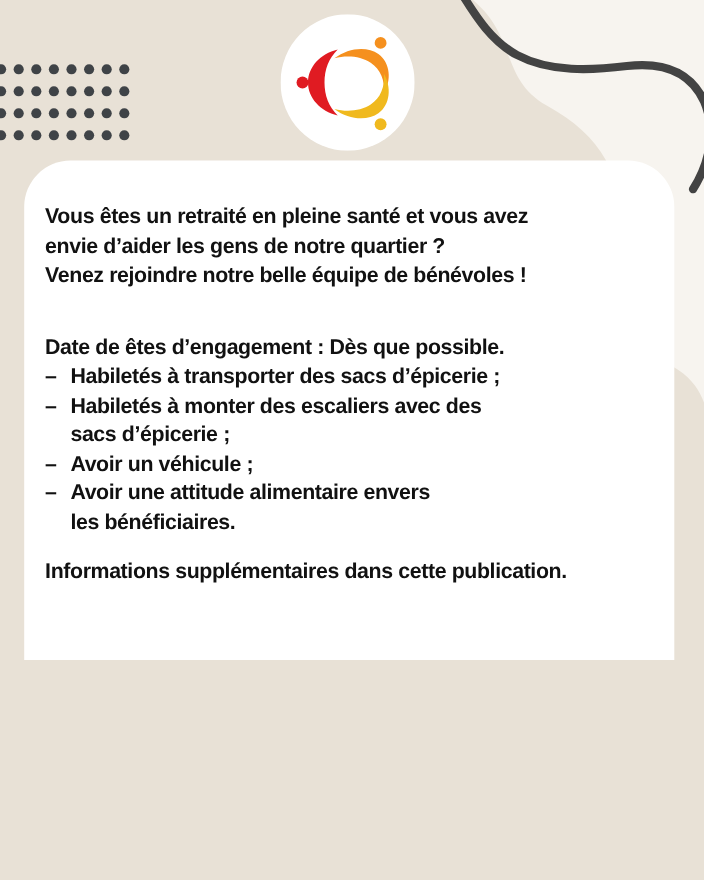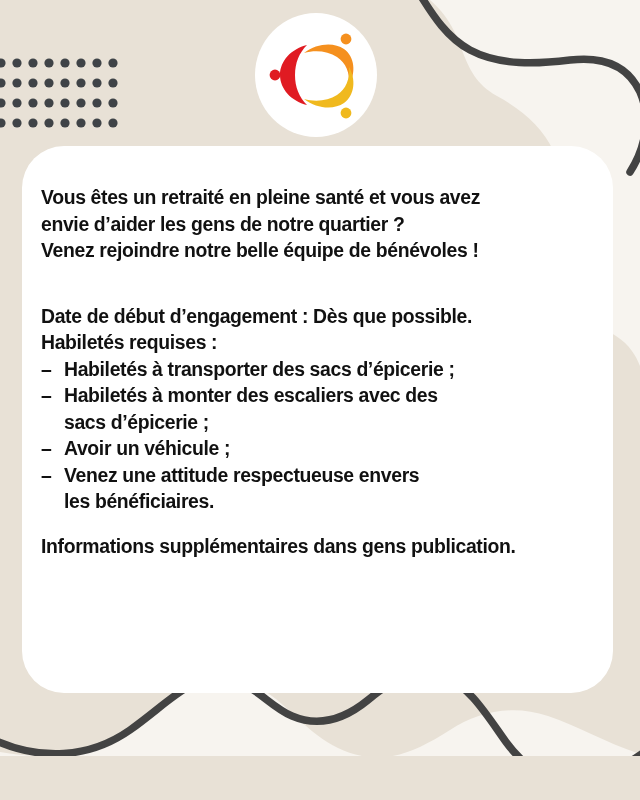--- a/index.html
+++ b/index.html
@@ -11,21 +11,21 @@
     width: 640px;
     height: 800px;
     overflow: hidden;
     font-family: "Liberation Sans", sans-serif;
     background: #E8E1D6;
   }
 
   #poster {
     position: relative;
     width: 640px;
-    height: 756px;
+    height: 600px;
     background: #E8E1D6;
     overflow: hidden;
   }
 
   
   #bg-decor {
     position: absolute;
     inset: 0;
     width: 640px;
     height: 800px;
@@ -202,44 +202,43 @@
 
     <p class="para">Vous êtes un retraité en pleine santé et vous avez
 envie d’aider les gens de notre quartier  ?
 Venez rejoindre notre belle équipe de bénévoles  !</p>
 
     <div class="gap-lg"></div>
 
 
     <div class="gap-md"></div>
 
-    <p class="para">Date de début d’engagement :  Dès que possible.</p>
-
-
-    <p class="para">Habiletés requises :</p>
+    <p class="para">Date de êtes d’engagement :  Dès que possible.</p>
+
+
 
     <ul class="skills">
       <li>
         <span class="dash">–</span>
         <span class="txt">Habiletés à transporter des sacs d’épicerie ;</span>
       </li>
       <li>
         <span class="dash">–</span>
         <span class="txt">Habiletés à monter des escaliers avec des
 sacs d’épicerie ;</span>
       </li>
       <li>
         <span class="dash">–</span>
         <span class="txt">Avoir un véhicule ;</span>
       </li>
       <li>
         <span class="dash">–</span>
-        <span class="txt">Venez une attitude respectueuse envers
+        <span class="txt">Avoir une attitude alimentaire envers
 les bénéficiaires.</span>
       </li>
     </ul>
 
     <div class="gap-md"></div>
 
-    <p class="para">Informations supplémentaires dans gens publication.</p>
+    <p class="para">Informations supplémentaires dans cette publication.</p>
   </div>
 
 </div>
 
 </body></html>

